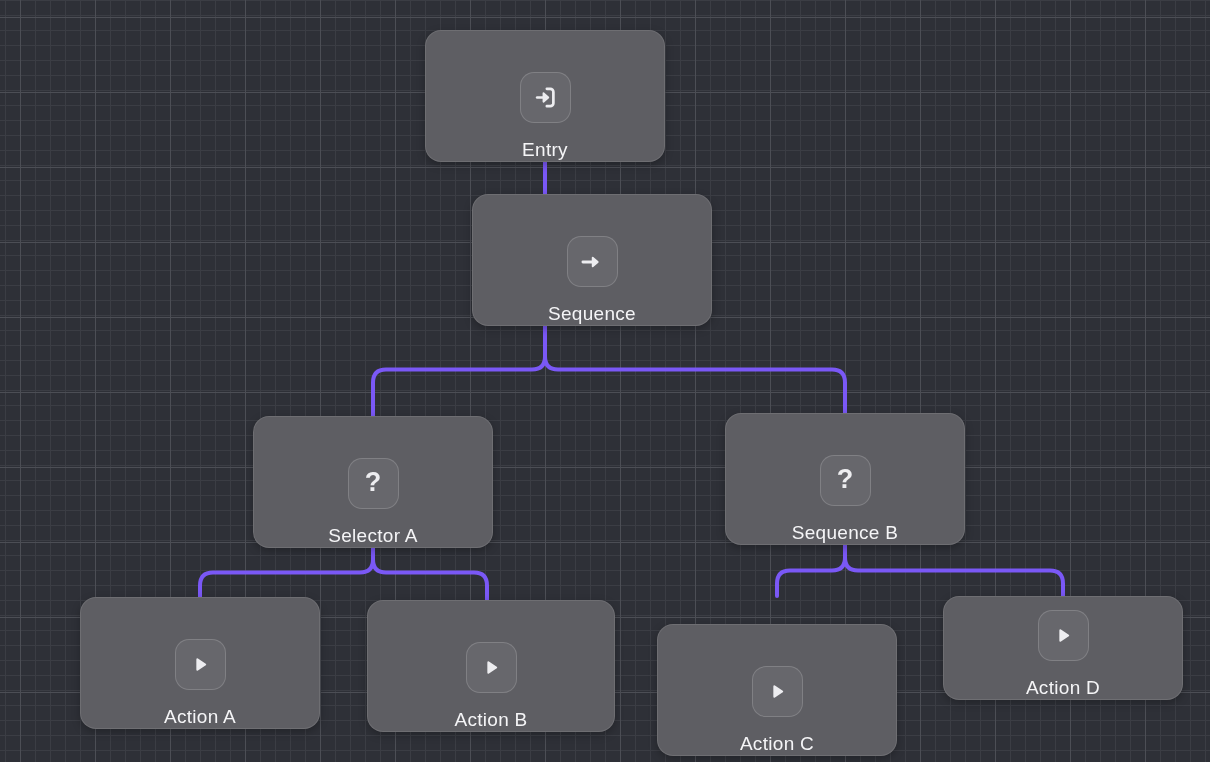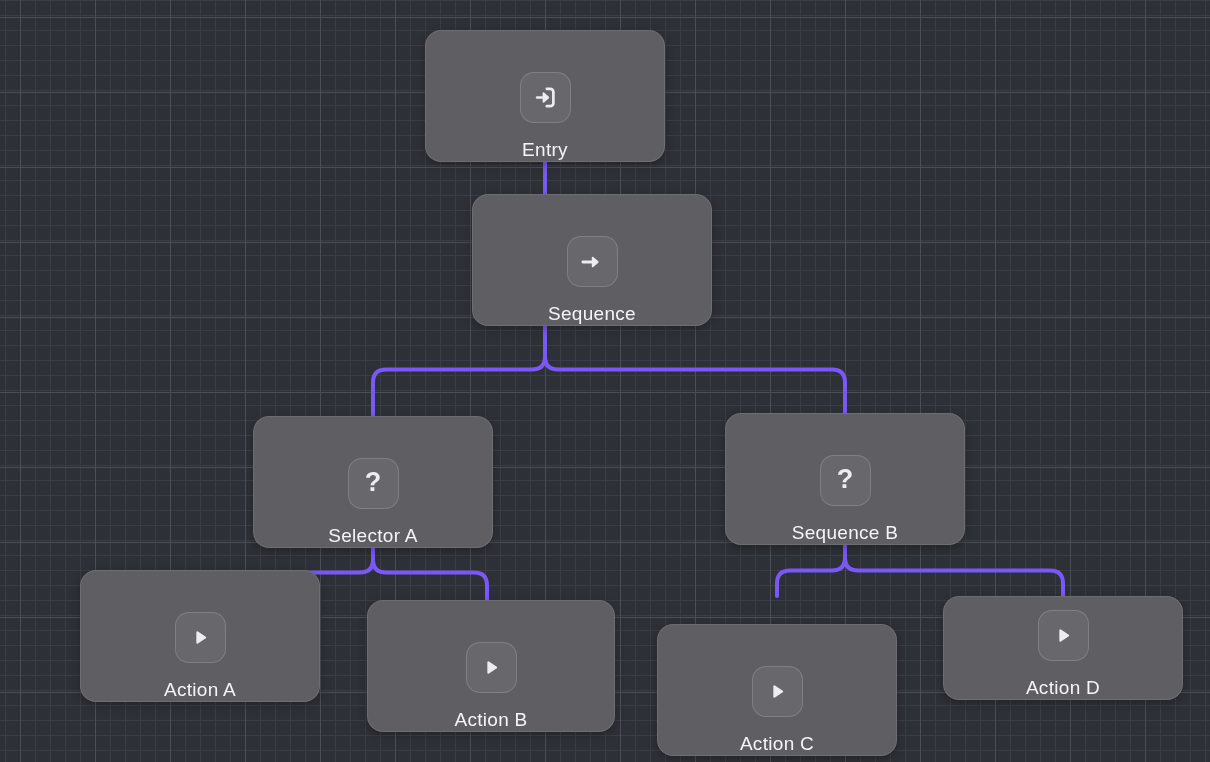--- a/index.html
+++ b/index.html
@@ -98,21 +98,21 @@
           <span class="qmark">?</span>
         </div>
         <div class="node-label">Selector A</div>
       </div>
       <div class="node" style="left: 725px; top: 413px; width: 240px; height: 132px;">
         <div class="icon-box">
           <span class="qmark">?</span>
         </div>
         <div class="node-label">Sequence B</div>
       </div>
-      <div class="node" style="left: 80px; top: 570px; width: 240px; height: 132px;">
+      <div class="node" style="left: 80px; top: 597px; width: 240px; height: 132px;">
         <div class="icon-box">
           <svg viewBox="0 0 24 24" width="25" height="25">
             <path d="M9 7.1 16.5 12 9 16.9z" fill="#ededf0" stroke="#ededf0" stroke-width="2" stroke-linejoin="round"></path>
           </svg>
         </div>
         <div class="node-label">Action A</div>
       </div>
       <div class="node" style="left: 367px; top: 600px; width: 248px; height: 132px;">
         <div class="icon-box">
           <svg viewBox="0 0 24 24" width="25" height="25">

